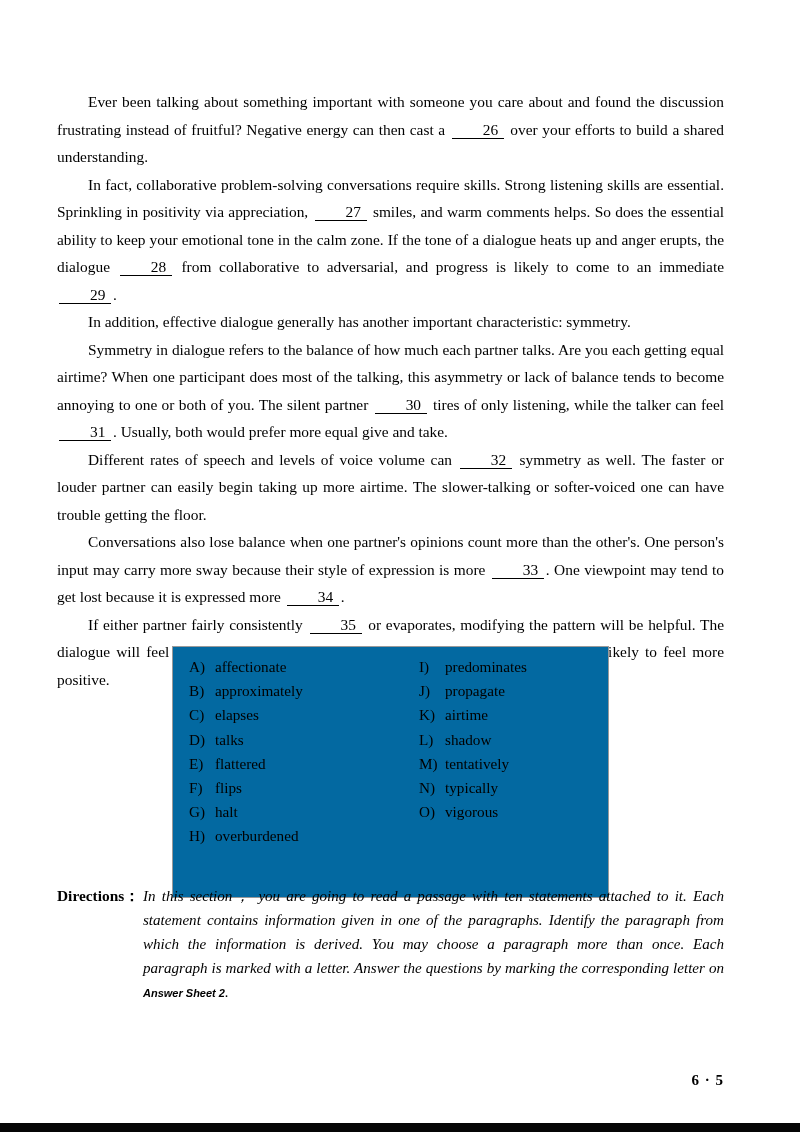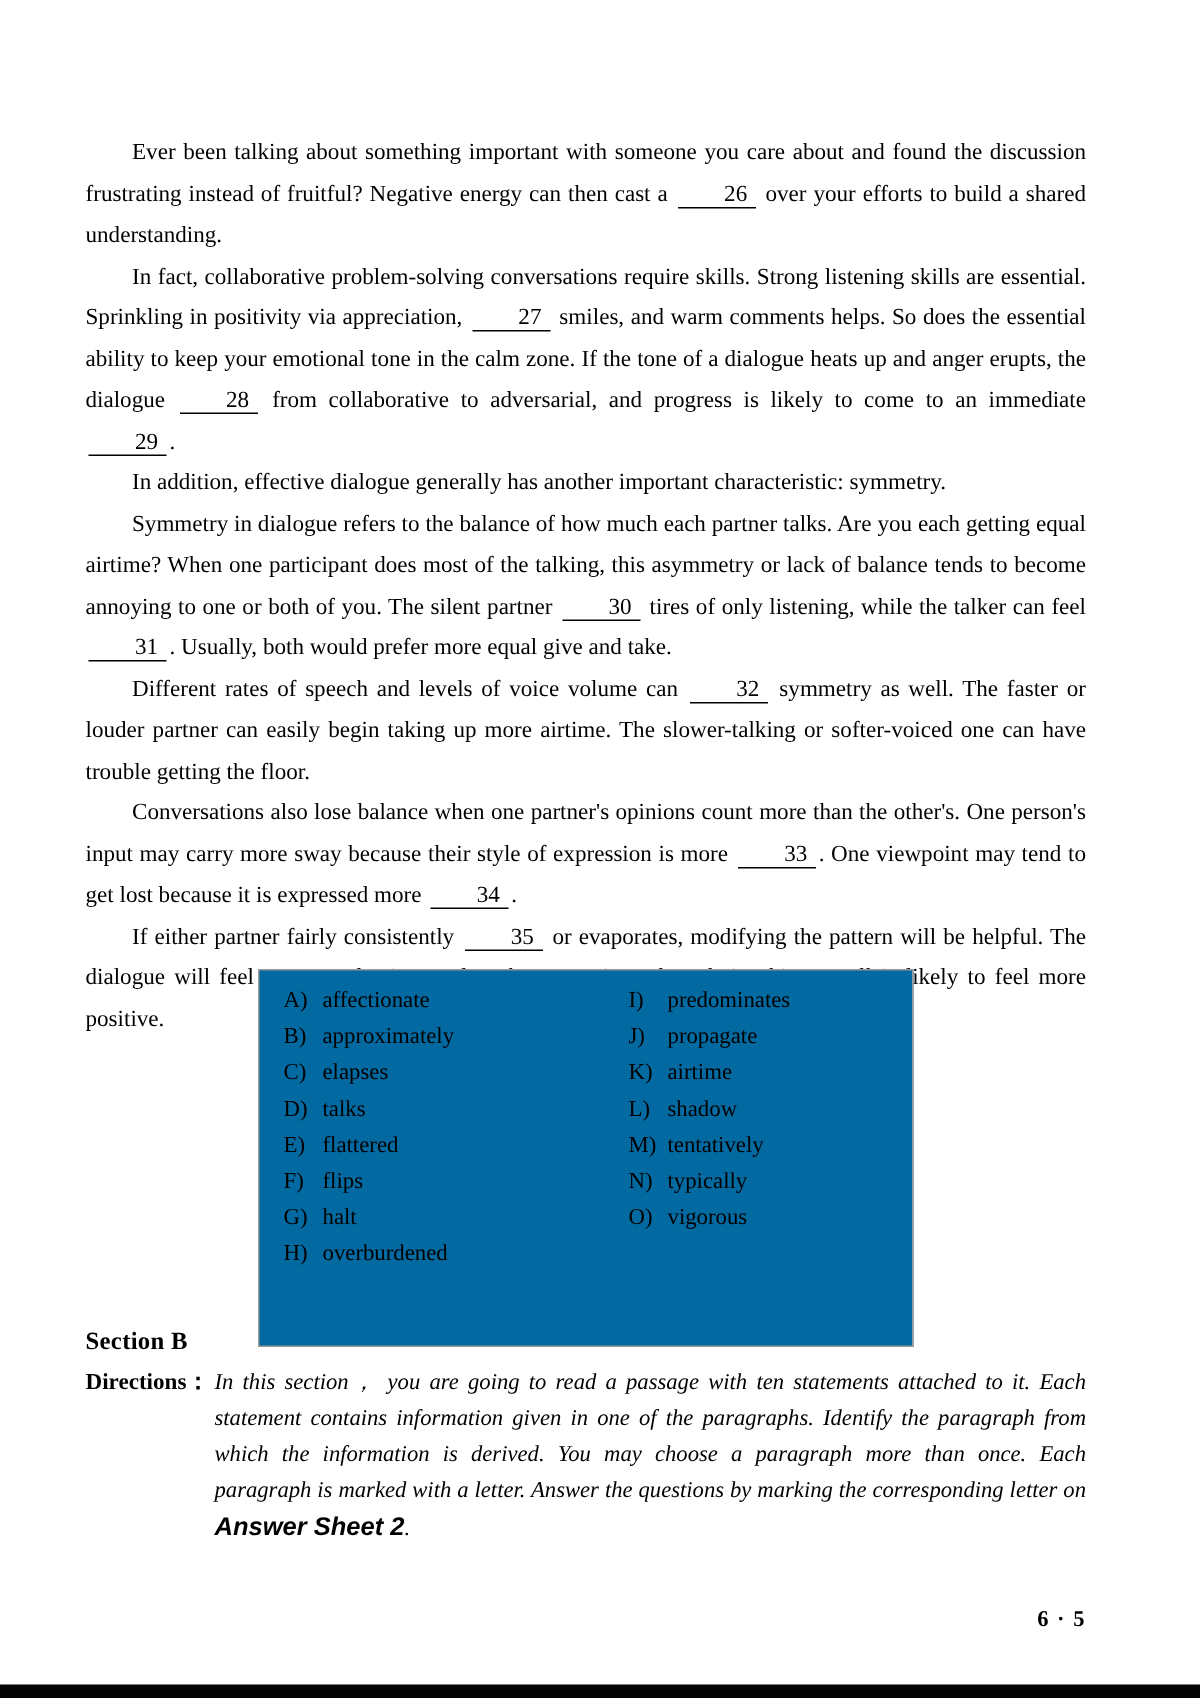--- a/index.html
+++ b/index.html
@@ -129,21 +129,21 @@
     margin-left: 86px;
     font-style: italic;
     text-align: justify;
     line-height: 24px;
     font-size: 15.1px;
   }
   .answer-sheet {
     font-family: "Liberation Sans", "DejaVu Sans", sans-serif;
     font-weight: bold;
     font-style: italic;
-    font-size: 17px;
+    font-size: 11px;
   }
 
   .page-number {
     position: absolute;
     right: 76px;
     top: 1060px;
     font-size: 15px;
     font-weight: bold;
     letter-spacing: 1px;
     margin-top: 12px;
@@ -186,21 +186,20 @@
           <div class="wb-item"><span class="wb-key">K)</span><span>airtime</span></div>
           <div class="wb-item"><span class="wb-key">L)</span><span>shadow</span></div>
           <div class="wb-item"><span class="wb-key">M)</span><span>tentatively</span></div>
           <div class="wb-item"><span class="wb-key">N)</span><span>typically</span></div>
           <div class="wb-item"><span class="wb-key">O)</span><span>vigorous</span></div>
         </div>
     </div>
   </div>
 
   <div class="section-b">
-    <div class="section-title">Section B</div>
     <div class="directions-row">
       <span class="directions-label">Directions：</span>
       <div class="directions-body">
         <span>In this section， you are going to read a passage with ten statements attached to it. Each statement contains information given in one of the paragraphs. Identify the paragraph from which the information is derived. You may choose a paragraph more than once. Each paragraph is marked with a letter. Answer the questions by marking the corresponding letter on </span><span class="answer-sheet">Answer Sheet 2</span><span>.</span>
       </div>
     </div>
   </div>
 
   <div class="page-number">6 · 5</div>
 

